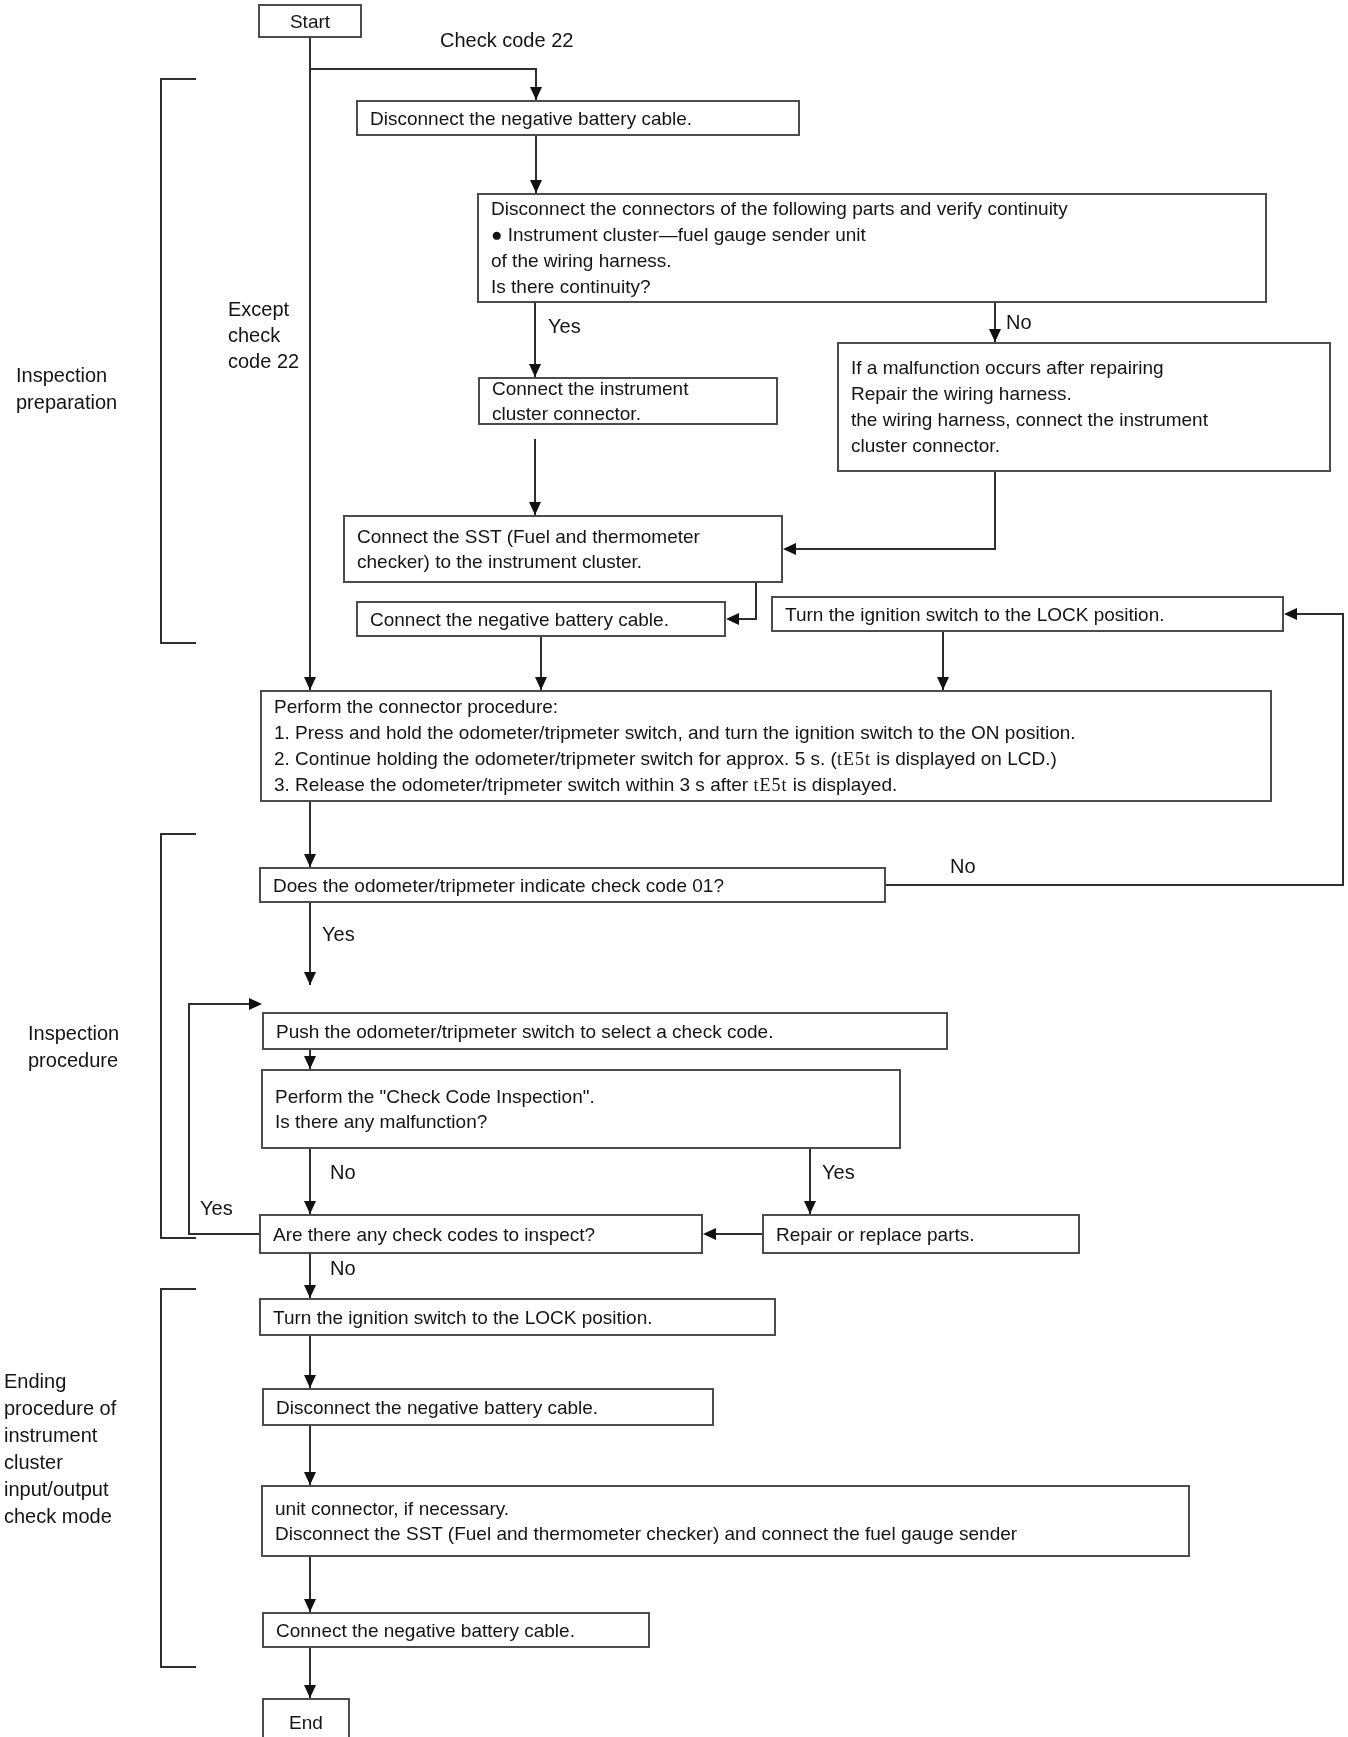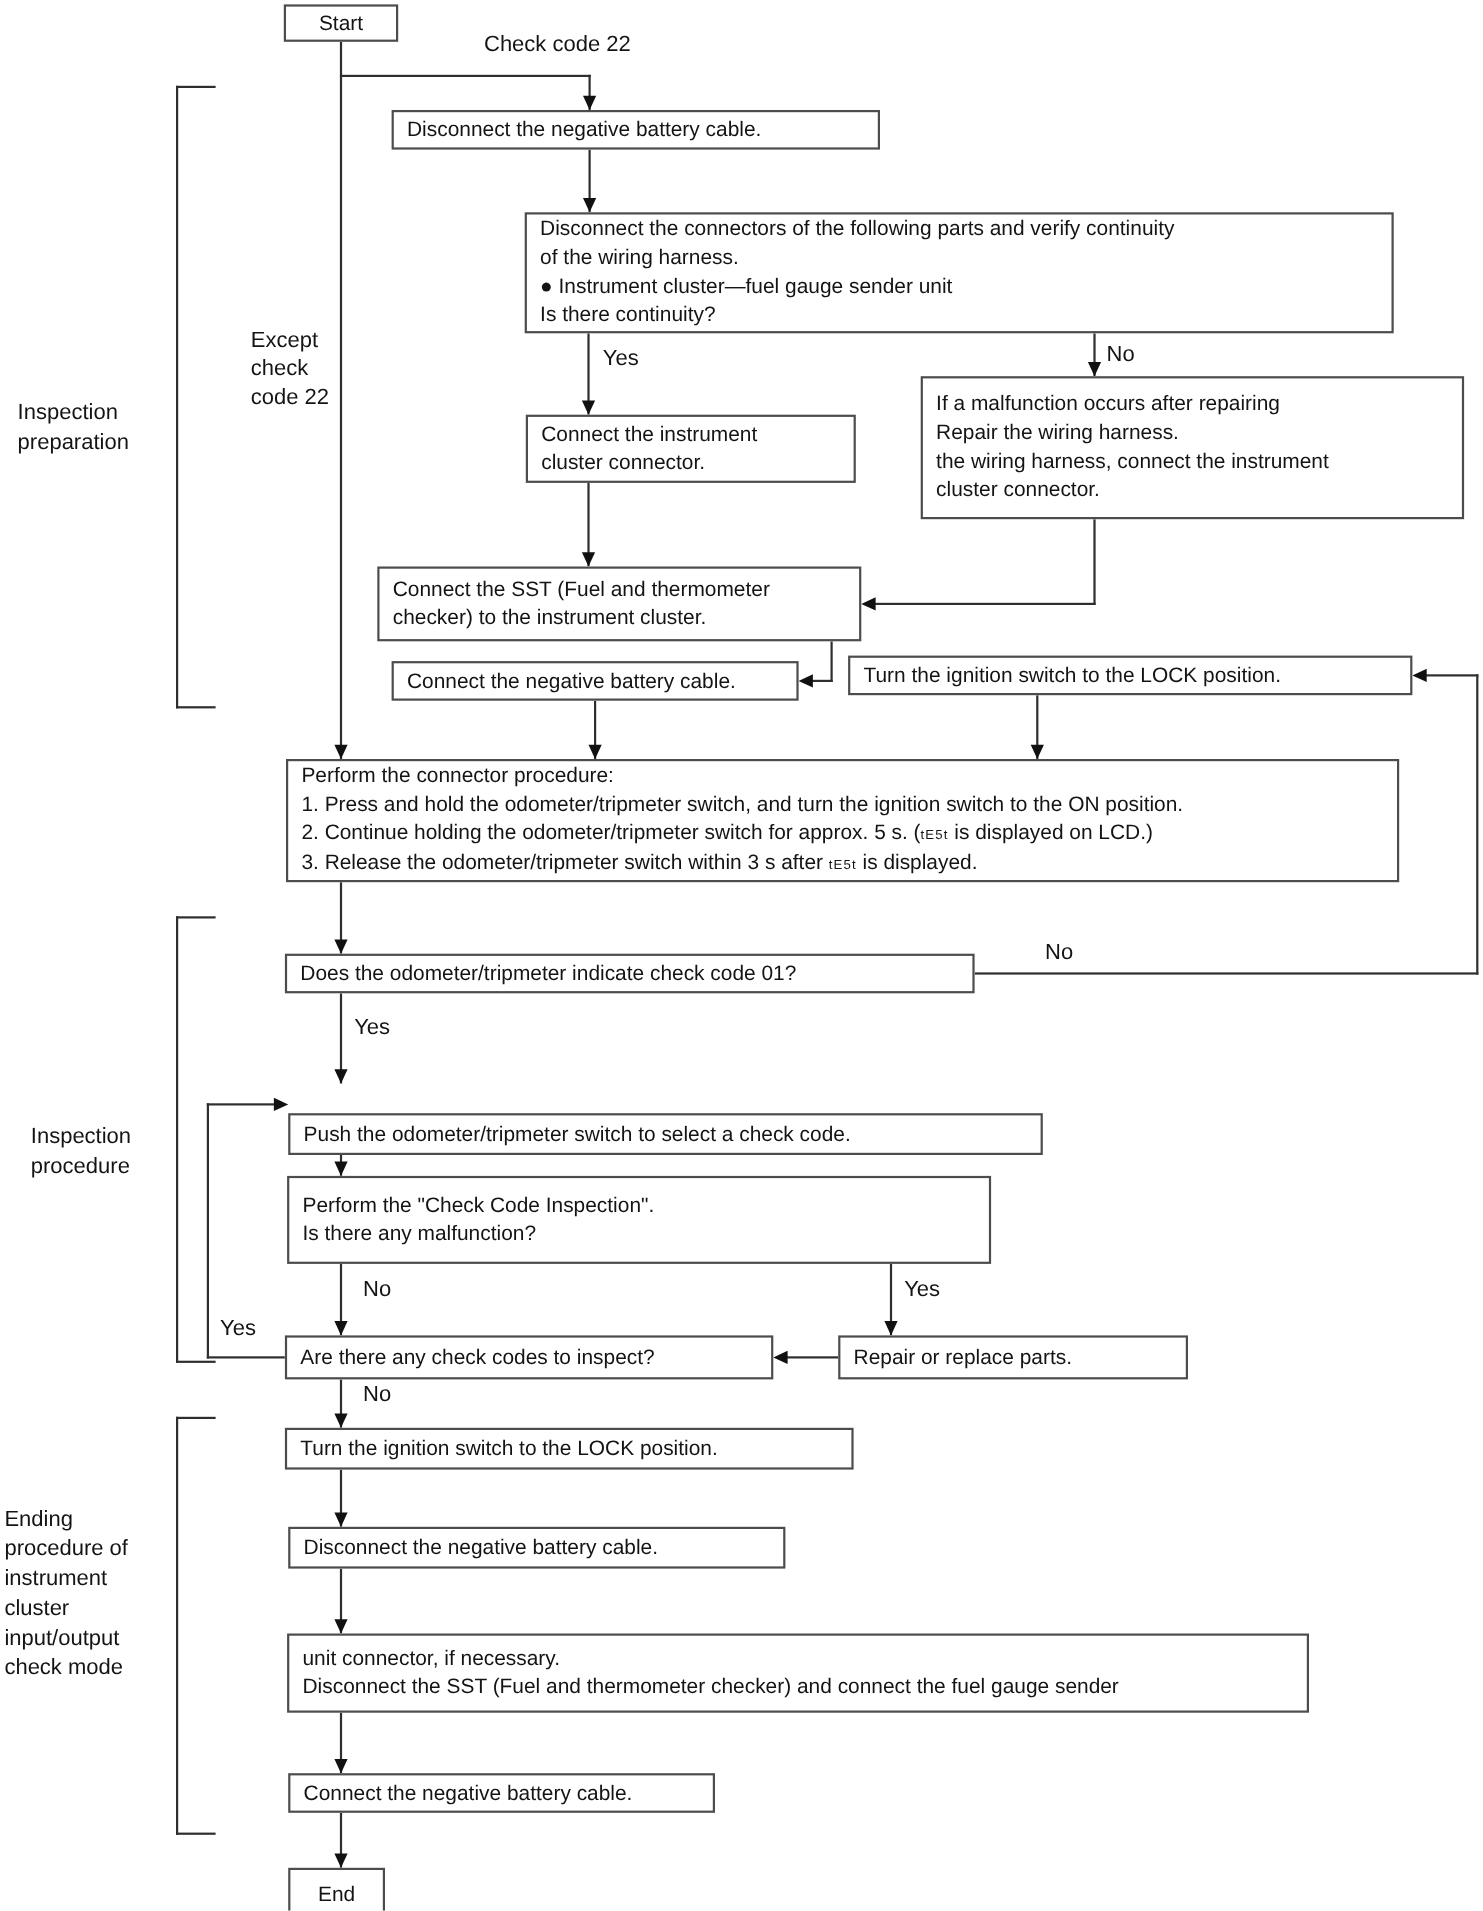--- a/index.html
+++ b/index.html
@@ -11,21 +11,21 @@
   .node.center{align-items:center;text-align:center;}
   .node.wide{line-height:26px;}
   .vline{position:absolute;width:2px;background:#2e2e2e;}
   .hline{position:absolute;height:2px;background:#2e2e2e;}
   .arr-d{position:absolute;width:0;height:0;border-left:6px solid transparent;border-right:6px solid transparent;border-top:13px solid #111;}
   .arr-l{position:absolute;width:0;height:0;border-top:6px solid transparent;border-bottom:6px solid transparent;border-right:13px solid #111;}
   .arr-r{position:absolute;width:0;height:0;border-top:6px solid transparent;border-bottom:6px solid transparent;border-left:13px solid #111;}
   .lbl{position:absolute;font-size:20px;line-height:24px;white-space:nowrap;}
   .seclbl{position:absolute;font-size:20px;line-height:27px;}
   .bracket{position:absolute;width:36px;border-left:2px solid #2e2e2e;border-top:2px solid #2e2e2e;border-bottom:2px solid #2e2e2e;box-sizing:border-box;}
-  .lcd{font-family:Liberation Sans, sans-serif;font-size:12px;letter-spacing:1px;}
+  .lcd{font-family:Liberation Serif, serif;font-size:18px;letter-spacing:1px;}
 </style>
 </head>
 <body>
 
 <div class="canvas">
 
   <div class="bracket" style="left:160px;top:78px;height:566px"></div>
   <div class="bracket" style="left:160px;top:833px;height:406px"></div>
   <div class="bracket" style="left:160px;top:1288px;height:380px"></div>
 
@@ -139,26 +139,26 @@
   <div class="node center" style="left:258px;top:4px;width:104px;height:34px">
     <div class="ln">Start</div>
   </div>
 
   <div class="node" style="left:356px;top:100px;width:444px;height:36px">
     <div class="ln">Disconnect the negative battery cable.</div>
   </div>
 
   <div class="node wide" style="left:477px;top:193px;width:790px;height:110px">
     <div class="ln">Disconnect the connectors of the following parts and verify continuity</div>
+    <div class="ln">● Instrument cluster—fuel gauge sender unit</div>
     <div class="ln">of the wiring harness.</div>
-    <div class="ln">● Instrument cluster—fuel gauge sender unit</div>
     <div class="ln">Is there continuity?</div>
   </div>
 
-  <div class="node" style="left:478px;top:377px;width:300px;height:62px">
+  <div class="node" style="left:478px;top:377px;width:300px;height:48px">
     <div class="ln">Connect the instrument</div>
     <div class="ln">cluster connector.</div>
   </div>
 
   <div class="node wide" style="left:837px;top:342px;width:494px;height:130px">
     <div class="ln">If a malfunction occurs after repairing</div>
     <div class="ln">Repair the wiring harness.</div>
     <div class="ln">the wiring harness, connect the instrument</div>
     <div class="ln">cluster connector.</div>
   </div>

